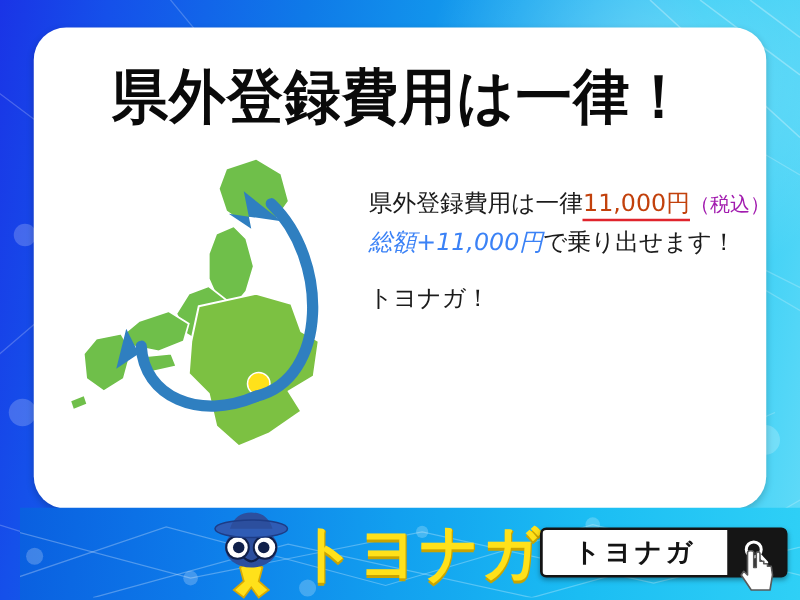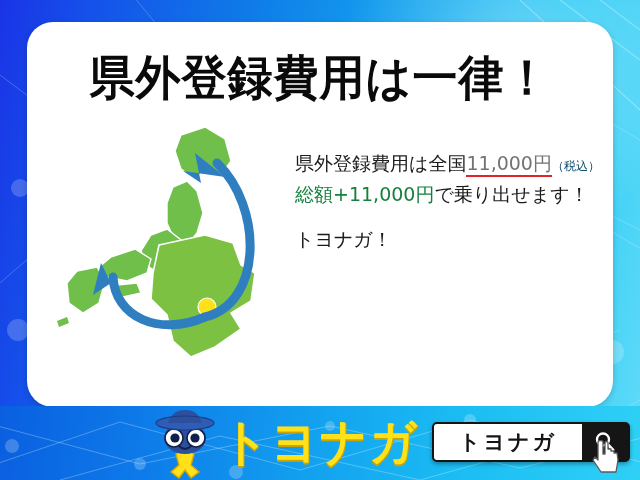--- a/index.html
+++ b/index.html
@@ -27,27 +27,27 @@
          white-space:nowrap;transform:scaleY(1.06);}
 
   
   .map{position:absolute;left:28px;top:95px;width:232px;height:280px;}
 
   
   .copy{position:absolute;left:268px;top:126px;width:330px;
         font-size:19px;line-height:1.62;color:#1b1b1b;
         font-family:"DejaVu Sans","Liberation Sans",sans-serif;}
   .copy .ln{white-space:nowrap;}
-  .red{color:#15803d;}
-  .price{color:#737373;border-bottom:2px solid #e0242c;padding-bottom:1px;}
-  .tax{font-size:12px;color:#0c4a6e;}
+  .red{color:#3b82f6;font-style:italic;}
+  .price{color:#c2410c;border-bottom:2px solid #e0242c;padding-bottom:1px;}
+  .tax{font-size:16px;color:#a21caf;}
   .gap{height:14px;}
 
   
-  .band{position:absolute;left:0;right:0;bottom:0;height:74px;overflow:hidden;}
+  .band{position:absolute;left:16px;right:0;bottom:0;height:74px;overflow:hidden;}
   .band-bg{position:absolute;inset:0;
       background:linear-gradient(95deg,#0a5fe0 0%,#0d7ae9 22%,#12a0ef 48%,#1bbdf3 72%,#2fd0f6 100%);}
 
   .mascot{position:absolute;left:150px;bottom:0px;width:70px;height:72px;}
   .logotype{position:absolute;left:222px;bottom:6px;
       font-family:"DejaVu Sans","Liberation Sans",sans-serif;
       font-weight:700;font-size:46px;color:#ffe11a;letter-spacing:2px;
       text-shadow:0 2px 0 #c9a400,1px 1px 0 #c9a400;white-space:nowrap;
       transform:scaleY(1.08);}
 
@@ -120,21 +120,21 @@
                L160 230 L136 240 L118 224 L112 198 L96 182 L98 156 Z" fill="#7cc142" stroke="#ffffff" stroke-width="1.6"></path>
       <circle cx="152" cy="190" r="9" fill="#ffe11a" stroke="#ffffff" stroke-width="1.2"></circle>
 
       <path d="M150 200 C208 186 208 90 162 46" fill="none" stroke="#2f7fc0" stroke-width="9" stroke-linecap="round"></path>
       <path d="M170 60 L140 36 L146 66 L128 54 Z" fill="#2f7fc0"></path>
       <path d="M150 200 C104 220 60 200 58 160" fill="none" stroke="#2f7fc0" stroke-width="9" stroke-linecap="round"></path>
       <path d="M46 146 L38 178 L56 166 L66 186 Z" fill="#2f7fc0"></path>
     </svg>
 
     <div class="copy">
-      <div class="ln"><span>県外登録費用は全国</span><span class="price">11,000円</span><span class="tax">（税込）</span></div>
+      <div class="ln"><span>県外登録費用は一律</span><span class="price">11,000円</span><span class="tax">（税込）</span></div>
       <div class="ln"><span class="red">総額+11,000円</span><span>で乗り出せます！</span></div>
       <div class="gap"></div>
       <div class="ln">トヨナガ！</div>
     </div>
   </div>
 
   <div class="band">
     <div class="band-bg"></div>
     <svg style="position:absolute;inset:0" viewBox="0 0 640 74" preserveAspectRatio="none">
       <g stroke="#ffffff" stroke-opacity="0.28" stroke-width="1" fill="none">

